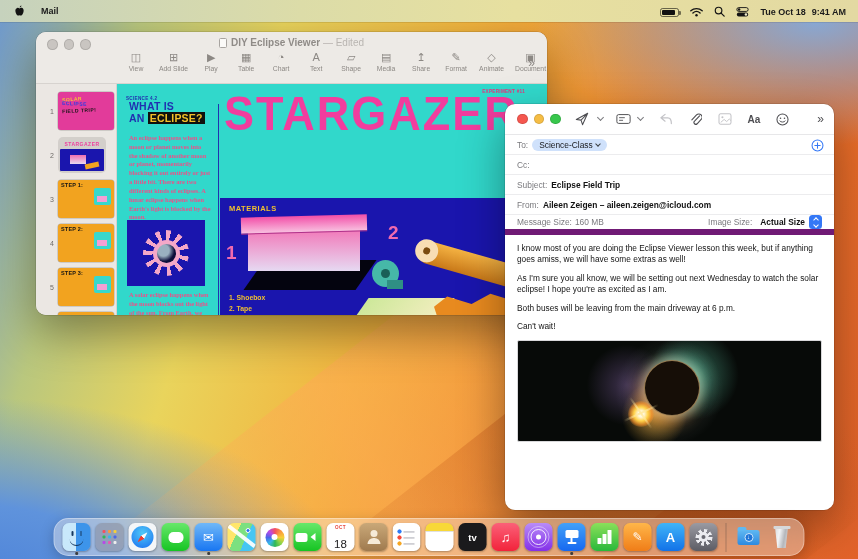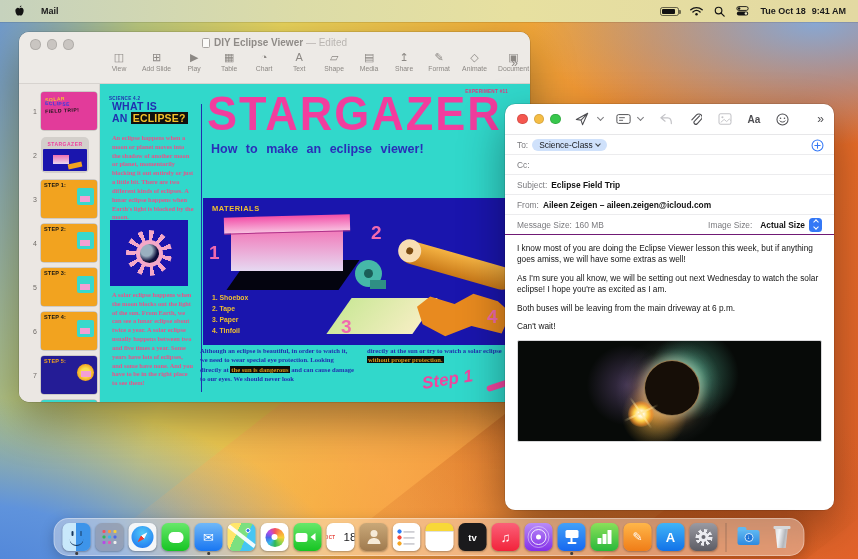--- a/index.html
+++ b/index.html
@@ -21,33 +21,33 @@
 
   
   .menubar { position:absolute; left:0; top:0; width:858px; height:22px; z-index:40;
     display:flex; align-items:center; padding:0 12px 0 14px;
     background:linear-gradient(90deg,#c6d2bd 0%,#dcdcA8 35%,#e7e0a0 60%,#e3d9a2 100%);
     box-shadow:0 0.5px 0 rgba(0,0,0,.18); font-size:9px; color:#1b1b1b; }
   .mb-left { display:flex; align-items:center; gap:16px; }
   .mb-apple { display:flex; align-items:center; }
   .mb-app { font-weight:700; }
   .mb-item { font-weight:500; }
-  .mb-right { margin-left:auto; display:flex; align-items:center; gap:11px; }
+  .mb-right { margin-left:auto; display:flex; align-items:flex-end; gap:11px; }
   .mb-clock { font-weight:600; display:flex; gap:6px; }
   .bat { width:19px; height:9px; border:1px solid rgba(0,0,0,.55); border-radius:2.5px; position:relative; }
   .bat i { position:absolute; left:1px; top:1px; bottom:1px; width:13px; background:#111; border-radius:1px; display:block; }
   .bat u { position:absolute; right:-3px; top:2.5px; width:2px; height:3.5px; background:rgba(0,0,0,.5); border-radius:0 1px 1px 0; display:block; }
 
   
   .win { position:absolute; border-radius:10px; box-shadow:0 18px 45px rgba(0,0,0,.38), 0 0 0 0.5px rgba(0,0,0,.2); }
   .lights { display:flex; gap:6px; }
   .light { width:10.5px; height:10.5px; border-radius:50%; border:0.5px solid rgba(0,0,0,.12); }
 
   
-  .kn-win { left:19px; top:32px; width:511px; height:370px; background:#edeae6; z-index:10; overflow:hidden; }
+  .kn-win { left:36px; top:32px; width:511px; height:283px; background:#edeae6; z-index:10; overflow:hidden; }
   .kn-head { height:52px; background:#edeae6; border-bottom:1px solid #d7d3cf; position:relative; }
   .kn-lights { position:absolute; left:11px; top:7px; }
   .kn-light { background:#c9c5c1; }
   .kn-title { position:absolute; top:5px; left:0; right:0; text-align:center; font-size:10px; color:#8f8b87; font-weight:700; }
   .kn-title .doc-ic { display:inline-block; width:8px; height:10px; border:1px solid #a8a4a0; border-radius:1.5px; vertical-align:-2px; margin-right:4px; background:#fbfaf8; }
   .kn-title .edited { font-weight:400; color:#b9b5b1; }
   .kn-toolbar { position:absolute; left:88px; top:19px; display:flex; gap:11px; align-items:flex-start; }
   .tb-item { display:flex; flex-direction:column; align-items:center; min-width:24px; cursor:default; }
   .tb-glyph { font-size:11px; line-height:13px; color:#8c8884; }
   .tb-label { font-size:6.8px; color:#8c8884; margin-top:1px; white-space:nowrap; }
@@ -177,21 +177,21 @@
   .msg-tail { position:absolute; left:6px; bottom:6px; width:0; height:0; border:3px solid transparent; border-top:4px solid #fff; transform:rotate(20deg); }
   .di-mail { background:linear-gradient(180deg,#70b8f8,#1876f2); }
   .di-maps { background:linear-gradient(115deg,#ffe66b 0 34%,#7ce080 34% 62%,#45c6f3 62%); }
   .map-road { position:absolute; left:-3px; top:11px; width:34px; height:3.5px; background:rgba(255,255,255,.92); transform:rotate(38deg); }
   .map-pin { position:absolute; right:5px; top:5px; width:5px; height:5px; border-radius:50%; background:#2a6ff0; border:1px solid #fff; }
   .di-photos { background:#fff; }
   .ph-flower { width:19px; height:19px; border-radius:50%; background:conic-gradient(#f5515f,#fa9b3d,#f7d038,#8bd44a,#30b857,#38b8e8,#4a66e8,#b84ae8,#f5515f); display:flex; align-items:center; justify-content:center; }
   .ph-center { width:6px; height:6px; border-radius:50%; background:#fff; }
   .ft-cam { width:12px; height:9px; background:#fff; border-radius:2.5px; margin-left:-4px; }
   .ft-lens { width:0; height:0; border:4px solid transparent; border-right:5px solid #fff; margin-left:-1px; }
-  .di-calendar { background:#fff; flex-direction:row; gap:8px; }
+  .di-calendar { background:#fff; flex-direction:column; gap:8px; }
   .cal-month { font-size:4.6px; font-weight:700; color:#e8483f; letter-spacing:.4px; margin-top:1px; }
   .cal-day { font-size:11.5px; font-weight:300; color:#1c1c1e; line-height:12px; }
   .di-contacts { background:linear-gradient(180deg,#c9a878,#9f7a4e); flex-direction:column; }
   .ct-head { width:7px; height:7px; border-radius:50%; background:#f5ead8; }
   .ct-body { width:13px; height:6px; border-radius:6px 6px 0 0; background:#f5ead8; margin-top:1px; }
   .di-reminders { background:
       radial-gradient(circle at 7px 8.5px,#2f7cf6 1.8px,rgba(0,0,0,0) 2.4px),
       radial-gradient(circle at 7px 14.5px,#f5493b 1.8px,rgba(0,0,0,0) 2.4px),
       radial-gradient(circle at 7px 20.5px,#f5a623 1.8px,rgba(0,0,0,0) 2.4px),
       linear-gradient(#cfcfd4,#cfcfd4) 11px 7.6px/11px 1.8px no-repeat,
@@ -434,21 +434,20 @@
         <span class="sun-rays">
           <span class="sun-disc">
               <span class="sun-core"></span>
             </span>
         </span>
       </div>
       <p class="sc-p sc-p2">A solar eclipse happens when the moon blocks out the light of the sun. From Earth, we can see a lunar eclipse about twice a year. A solar eclipse usually happens between two and five times a year. Some years have lots of eclipses, and some have none. And you have to be in the right place to see them!</p>
       <div class="sc-divider"></div>
 
       <div class="sc-title">STARGAZER</div>
-      <div class="sc-sub">How to make an eclipse viewer!</div>
 
       <div class="mat-panel">
         <span class="mat-label">MATERIALS</span>
         <span class="m-shadow"></span>
         <span class="m-box"></span>
         <span class="m-lid"></span>
         <span class="m-tape">
             <u></u>
             <s></s>
           </span>
@@ -546,21 +545,21 @@
     <span>Cc:</span>
   </div>
   <div class="mail-row">
     <span>Subject:</span>
     <span class="mr-val">Eclipse Field Trip</span>
   </div>
   <div class="mail-row">
     <span>From:</span>
     <span class="mr-val">Aileen Zeigen – aileen.zeigen@icloud.com</span>
   </div>
-  <div class="mail-row" style="border-bottom:1px solid #701a75;">
+  <div class="mail-row" style="border-bottom:6px solid #701a75;">
     <span>Message Size:</span>
     <span style="margin-left:3px;">160 MB</span>
     <span class="mr-right">
       <span>Image Size:</span>
       <span class="mr-val">Actual Size</span>
       <span class="stepper">
         <span class="c up"></span>
         <span class="c dn"></span>
       </span>
     </span>

